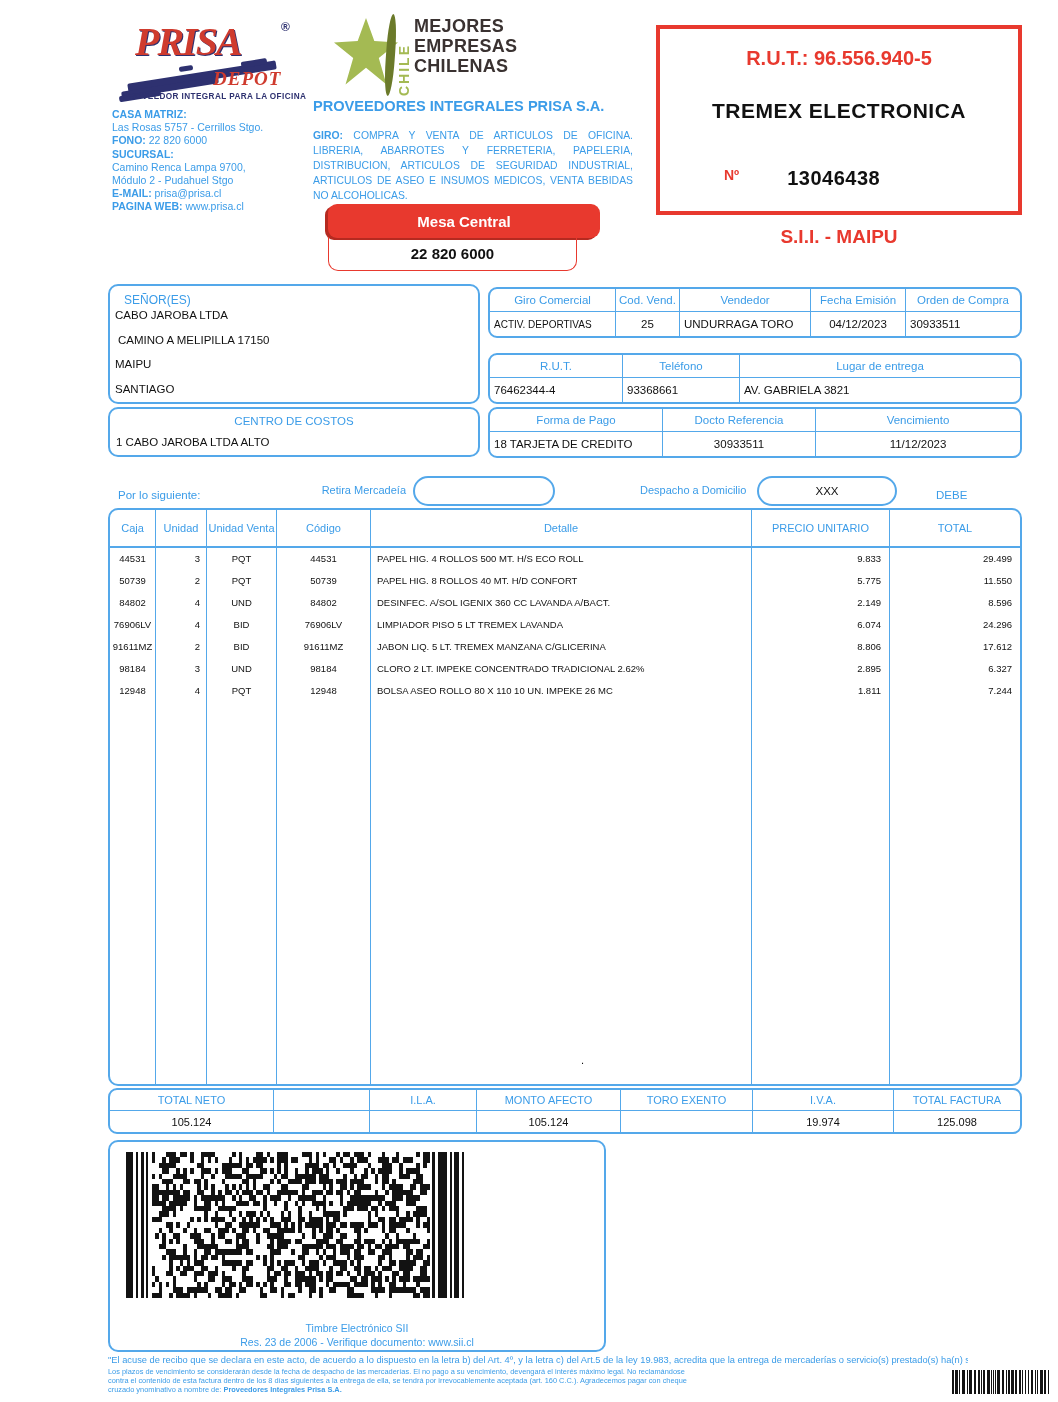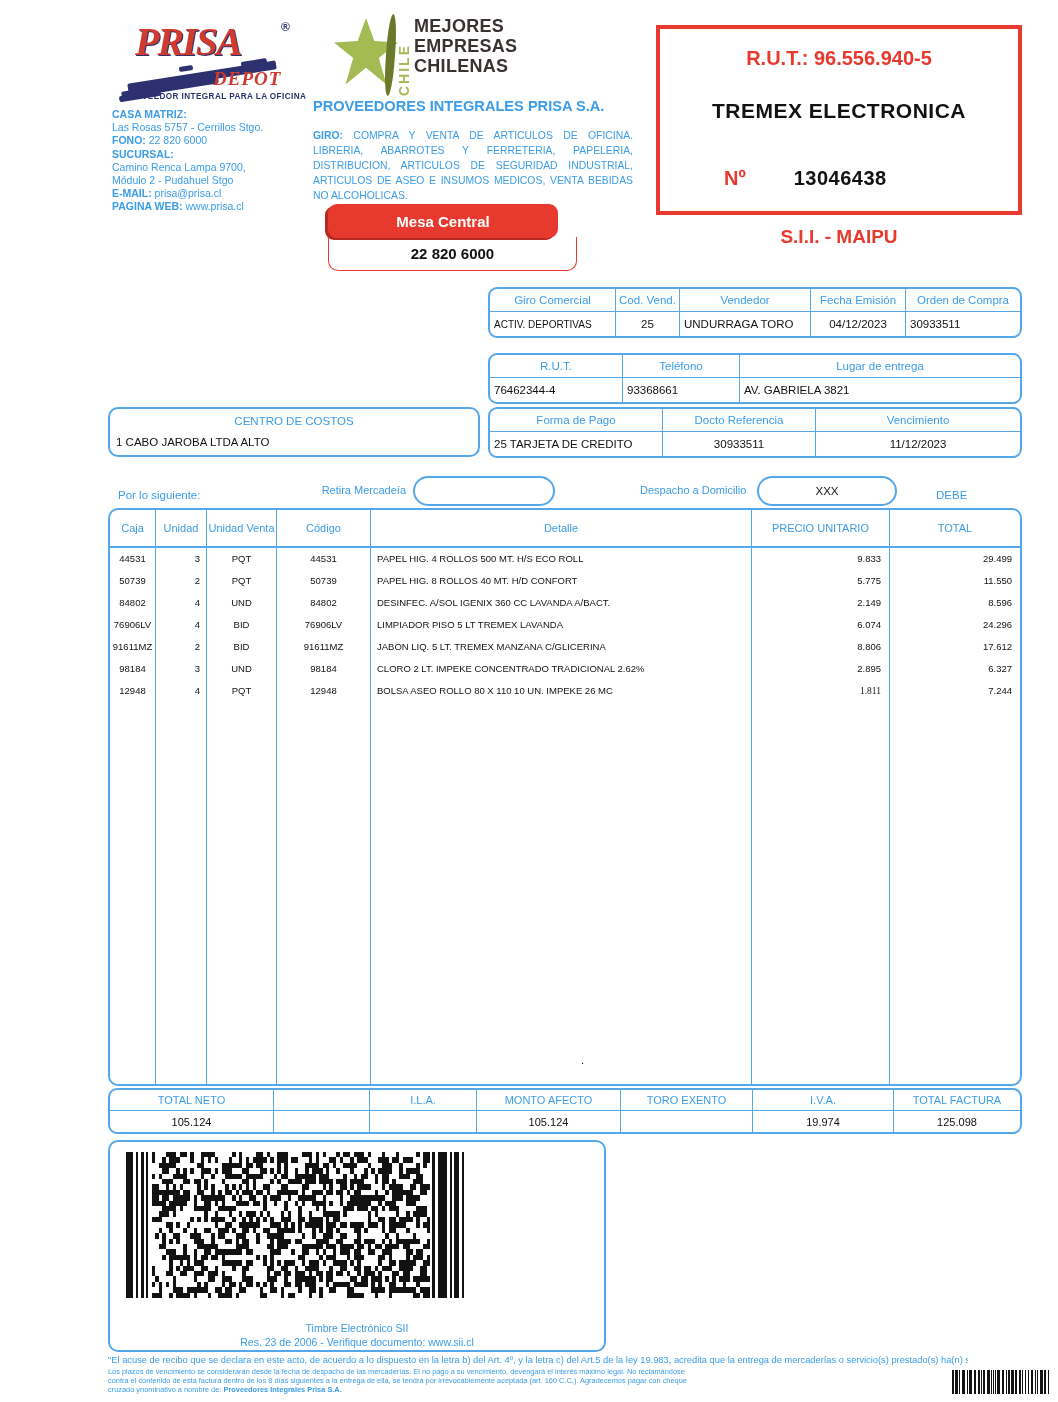--- a/index.html
+++ b/index.html
@@ -38,34 +38,34 @@
      transform:rotate(180deg);font-size:14px;font-weight:bold;color:var(--green);letter-spacing:2px;}
   .award-words{position:absolute;left:80px;top:4px;font-size:18px;font-weight:bold;color:var(--dark);
      line-height:20px;letter-spacing:0.3px;}
   
   .company-name{left:313px;top:98px;width:330px;font-size:14.6px;font-weight:bold;color:var(--blue);}
   .giro{left:313px;top:128px;width:320px;font-size:10.4px;line-height:15px;color:var(--blue);
      text-align:justify;}
   .giro b{font-weight:bold;}
   
   .mesa{left:328px;top:204px;width:250px;height:68px;}
-  .mesa-red{position:absolute;left:0;top:0;width:230px;height:34px;background:var(--red);
+  .mesa-red{position:absolute;left:0;top:0;width:272px;height:34px;background:var(--red);
      border-radius:9px;color:#fff;font-weight:bold;font-size:15px;display:flex;align-items:center;
      justify-content:center;box-shadow:-3px 2px 0 #b52a20;}
   .mesa-white{position:absolute;left:0;top:33px;width:247px;height:33px;border:1.5px solid var(--red);
      border-top:none;border-radius:0 0 10px 10px;display:flex;align-items:center;justify-content:center;
      font-weight:bold;font-size:15px;color:#111;}
   
   .invbox{left:656px;top:25px;width:358px;height:182px;border:4px solid var(--red);}
   .inv-rut{position:absolute;left:0;top:18px;width:100%;text-align:center;font-size:20px;
      font-weight:bold;color:var(--red);}
   .inv-type{position:absolute;left:0;top:70px;width:100%;text-align:center;font-size:21px;
      font-weight:bold;color:#111;letter-spacing:0.5px;}
   .inv-num-row{position:absolute;left:64px;top:138px;display:flex;gap:48px;}
-  .inv-nlabel{font-size:20px;font-weight:bold;color:var(--red);}
+  .inv-nlabel{font-size:14px;font-weight:bold;color:var(--red);}
   .inv-nval{font-size:20px;font-weight:bold;color:#111;letter-spacing:0.5px;}
   .sii{left:656px;top:226px;width:366px;text-align:center;font-size:19px;font-weight:bold;color:var(--red);}
   
   .bluebox{border:2px solid var(--bord);border-radius:10px;background:#fff;box-sizing:border-box;}
   
   .cust{left:108px;top:284px;width:372px;height:120px;}
   .cust-label{position:absolute;left:14px;top:7px;font-size:12px;color:var(--blue);}
   .cust-line{position:absolute;left:5px;font-size:11.5px;color:#111;white-space:nowrap;}
   
   .cc{left:108px;top:407px;width:372px;height:50px;}
@@ -168,20 +168,27 @@
   <div class="abs invbox">
     <div class="inv-rut">R.U.T.: 96.556.940-5</div>
     <div class="inv-type">TREMEX ELECTRONICA</div>
     <div class="inv-num-row">
       <span class="inv-nlabel">Nº</span>
       <span class="inv-nval">13046438</span>
     </div>
   </div>
   <div class="abs sii">S.I.I. - MAIPU</div>
 
+  <div class="abs bluebox cust">
+    <div class="cust-label">SEÑOR(ES)</div>
+    <div class="cust-line" style="top:23px;">CABO JAROBA LTDA</div>
+    <div class="cust-line" style="top:48px;left:8px;">CAMINO A MELIPILLA 17150</div>
+    <div class="cust-line" style="top:72px;">MAIPU</div>
+    <div class="cust-line" style="top:97px;">SANTIAGO</div>
+  </div>
 
   <div class="abs bluebox cc">
     <div class="cc-label">CENTRO DE COSTOS</div>
     <div class="cc-value">1 CABO JAROBA LTDA ALTO</div>
   </div>
 
   <div id="info-table-0" class="info-table" style="top:287px;grid-template-columns:125px 64px 131px 95px 1fr;">
       <div class="ih">Giro Comercial</div>
       <div class="ih bl">Cod. Vend.</div>
       <div class="ih bl">Vendedor</div>
@@ -198,21 +205,21 @@
       <div class="ih bl">Teléfono</div>
       <div class="ih bl">Lugar de entrega</div>
       <div class="iv">76462344-4</div>
       <div class="iv bl">93368661</div>
       <div class="iv bl">AV. GABRIELA 3821</div>
     </div>
   <div id="info-table-2" class="info-table" style="top:407px;grid-template-columns:172px 153px 1fr;">
       <div class="ih">Forma de Pago</div>
       <div class="ih bl">Docto Referencia</div>
       <div class="ih bl">Vencimiento</div>
-      <div class="iv">25 TARJETA DE CREDITO</div>
+      <div class="iv">18 TARJETA DE CREDITO</div>
       <div class="iv bl center">30933511</div>
       <div class="iv bl center">11/12/2023</div>
     </div>
 
   <div class="abs disp-label" style="left:118px;top:489px;font-size:11.5px;">Por lo siguiente:</div>
   <div class="abs disp-label" style="left:300px;top:484px;width:106px;text-align:right;">Retira Mercadeía</div>
   <div class="abs pill" style="left:413px;top:476px;width:142px;height:30px;"></div>
   <div class="abs disp-label" style="left:640px;top:484px;">Despacho a Domicilio</div>
   <div class="abs pill" style="left:757px;top:476px;width:140px;height:30px;">XXX</div>
   <div class="abs disp-label" style="left:936px;top:489px;font-size:11.5px;">DEBE</div>
@@ -274,21 +281,21 @@
           <div class="cell" style="text-align: left; padding: 0px 0px 0px 6px;">CLORO  2 LT. IMPEKE CONCENTRADO TRADICIONAL 2.62%</div>
           <div class="cell" style="text-align: left; padding: 0px 0px 0px 6px;">BOLSA ASEO ROLLO  80 X 110 10 UN. IMPEKE 26 MC</div>
         </div>
         <div class="col bl" style="flex: 0 0 138px;">
           <div class="cell" style="text-align: right; padding: 0px 8px 0px 0px;">9.833</div>
           <div class="cell" style="text-align: right; padding: 0px 8px 0px 0px;">5.775</div>
           <div class="cell" style="text-align: right; padding: 0px 8px 0px 0px;">2.149</div>
           <div class="cell" style="text-align: right; padding: 0px 8px 0px 0px;">6.074</div>
           <div class="cell" style="text-align: right; padding: 0px 8px 0px 0px;">8.806</div>
           <div class="cell" style="text-align: right; padding: 0px 8px 0px 0px;">2.895</div>
-          <div class="cell" style="text-align: right; padding: 0px 8px 0px 0px; font-family: Liberation Serif, serif;">1.811</div>
+          <div class="cell" style="text-align: right; padding: 0px 8px 0px 0px;">1.811</div>
         </div>
         <div class="col bl" style="flex: 0 0 131px;">
           <div class="cell" style="text-align: right; padding: 0px 8px 0px 0px;">29.499</div>
           <div class="cell" style="text-align: right; padding: 0px 8px 0px 0px;">11.550</div>
           <div class="cell" style="text-align: right; padding: 0px 8px 0px 0px;">8.596</div>
           <div class="cell" style="text-align: right; padding: 0px 8px 0px 0px;">24.296</div>
           <div class="cell" style="text-align: right; padding: 0px 8px 0px 0px;">17.612</div>
           <div class="cell" style="text-align: right; padding: 0px 8px 0px 0px;">6.327</div>
           <div class="cell" style="text-align: right; padding: 0px 8px 0px 0px;">7.244</div>
         </div>

